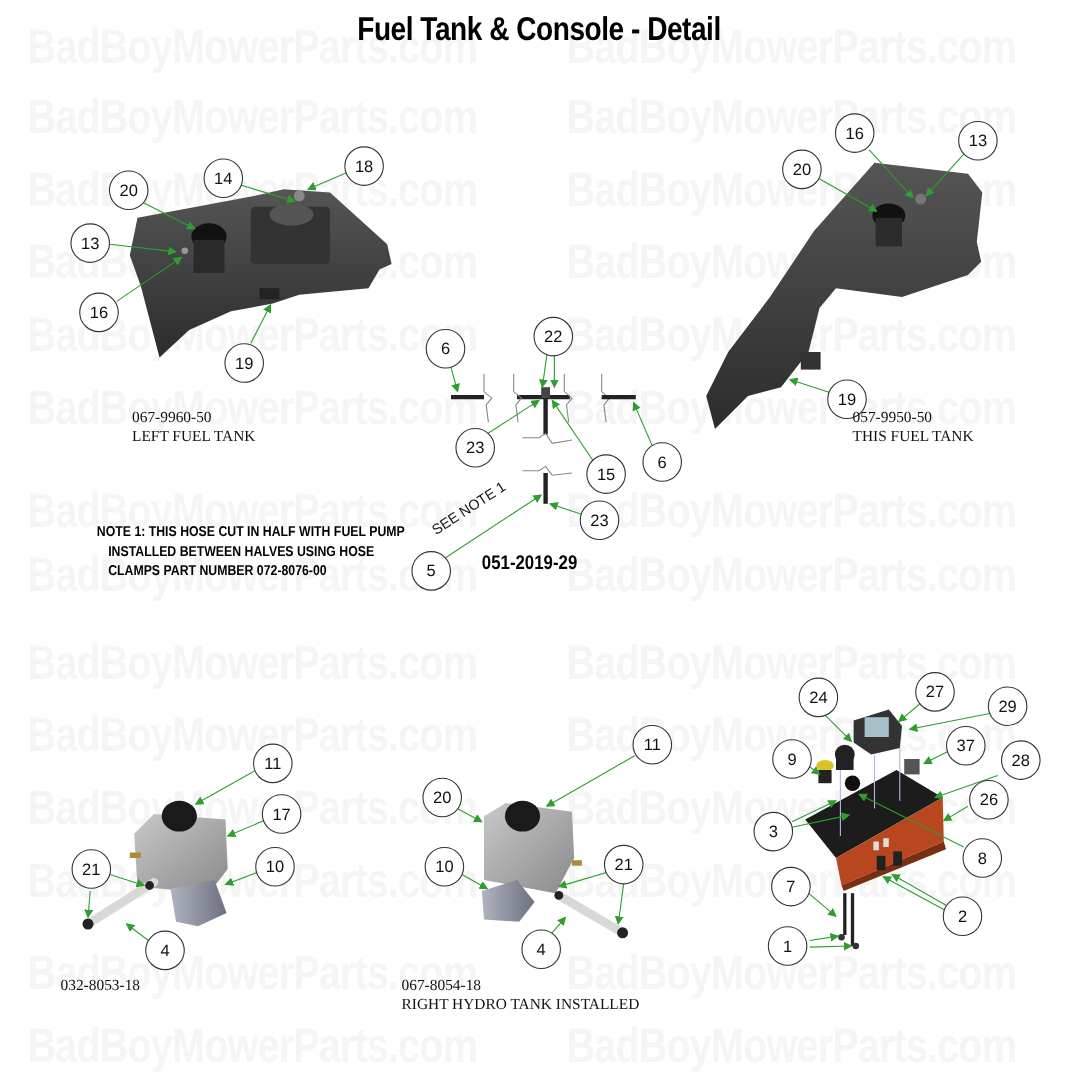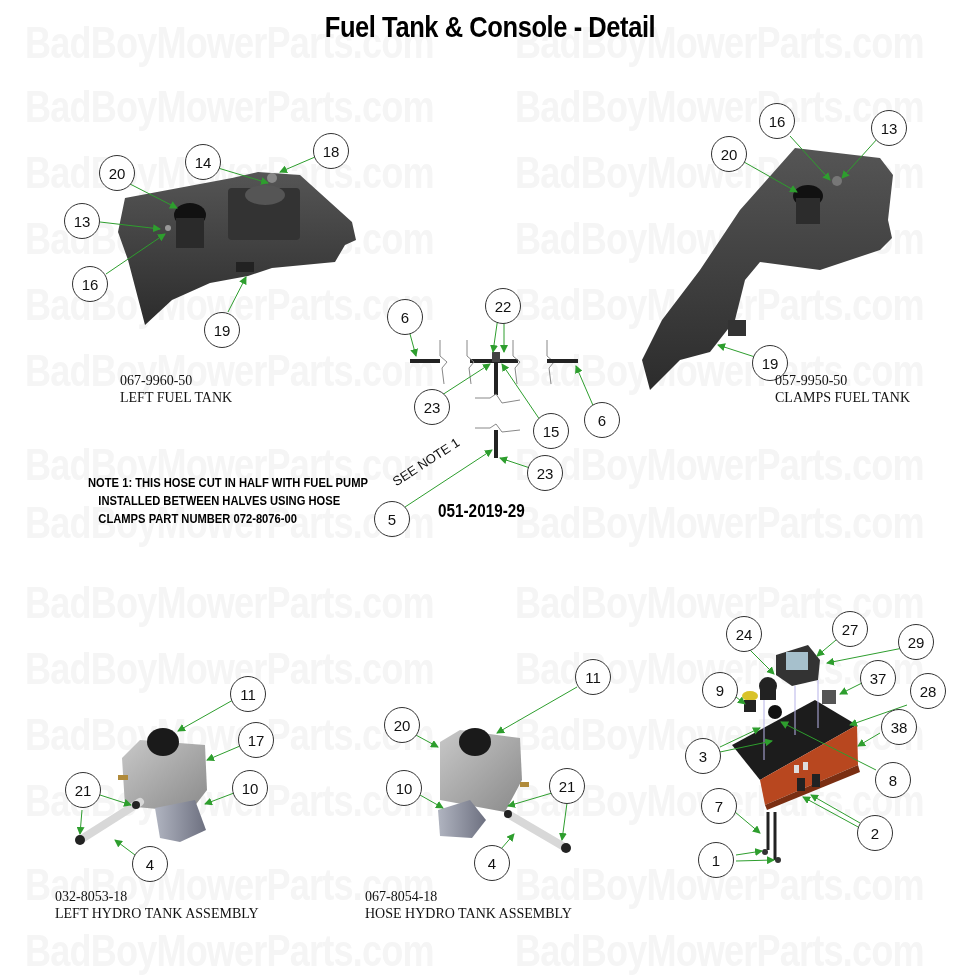--- a/index.html
+++ b/index.html
@@ -215,21 +215,21 @@
   <div>067-9960-50</div>
   <div>LEFT FUEL TANK</div>
 </div>
 
 <div class="callout" style="left:759px;top:103px">16</div>
 <div class="callout" style="left:871px;top:110px">13</div>
 <div class="callout" style="left:711px;top:136px">20</div>
 <div class="callout" style="left:752px;top:345px">19</div>
 <div class="label" style="left:775px;top:372px;width:200px">
   <div>057-9950-50</div>
-  <div>CLAMPS FUEL TANK</div>
+  <div>THIS FUEL TANK</div>
 </div>
 
 <div class="callout" style="left:387px;top:299px">6</div>
 <div class="callout" style="left:485px;top:288px">22</div>
 <div class="callout" style="left:584px;top:402px">6</div>
 <div class="callout" style="left:414px;top:389px">23</div>
 <div class="callout" style="left:533px;top:413px">15</div>
 <div class="callout" style="left:527px;top:455px">23</div>
 <div class="callout" style="left:374px;top:501px">5</div>
 <div class="see-note">SEE NOTE 1</div>
@@ -241,39 +241,38 @@
   <span class="indent">CLAMPS PART NUMBER 072-8076-00</span>
 </div>
 
 <div class="callout" style="left:230px;top:676px">11</div>
 <div class="callout" style="left:238px;top:722px">17</div>
 <div class="callout" style="left:65px;top:772px">21</div>
 <div class="callout" style="left:232px;top:770px">10</div>
 <div class="callout" style="left:132px;top:846px">4</div>
 <div class="label" style="left:55px;top:888px;width:230px">
   <div>032-8053-18</div>
-  <div>LEFT HYDRO TANK ASSEMBLY</div>
 </div>
 
 <div class="callout" style="left:575px;top:659px">11</div>
 <div class="callout" style="left:384px;top:707px">20</div>
 <div class="callout" style="left:386px;top:770px">10</div>
 <div class="callout" style="left:549px;top:768px">21</div>
 <div class="callout" style="left:474px;top:845px">4</div>
 <div class="label" style="left:365px;top:888px;width:240px">
   <div>067-8054-18</div>
-  <div>HOSE HYDRO TANK ASSEMBLY</div>
+  <div>RIGHT HYDRO TANK INSTALLED</div>
 </div>
 
 <div class="callout" style="left:726px;top:616px">24</div>
 <div class="callout" style="left:832px;top:611px">27</div>
 <div class="callout" style="left:898px;top:624px">29</div>
 <div class="callout" style="left:702px;top:672px">9</div>
 <div class="callout" style="left:860px;top:660px">37</div>
 <div class="callout" style="left:910px;top:673px">28</div>
-<div class="callout" style="left:881px;top:709px">38</div>
+<div class="callout" style="left:881px;top:709px">26</div>
 <div class="callout" style="left:685px;top:738px">3</div>
 <div class="callout" style="left:875px;top:762px">8</div>
 <div class="callout" style="left:701px;top:788px">7</div>
 <div class="callout" style="left:857px;top:815px">2</div>
 <div class="callout" style="left:698px;top:842px">1</div>
 <div class="label" style="left:690px;top:888px;width:240px">
 </div>
 
 </body></html>

